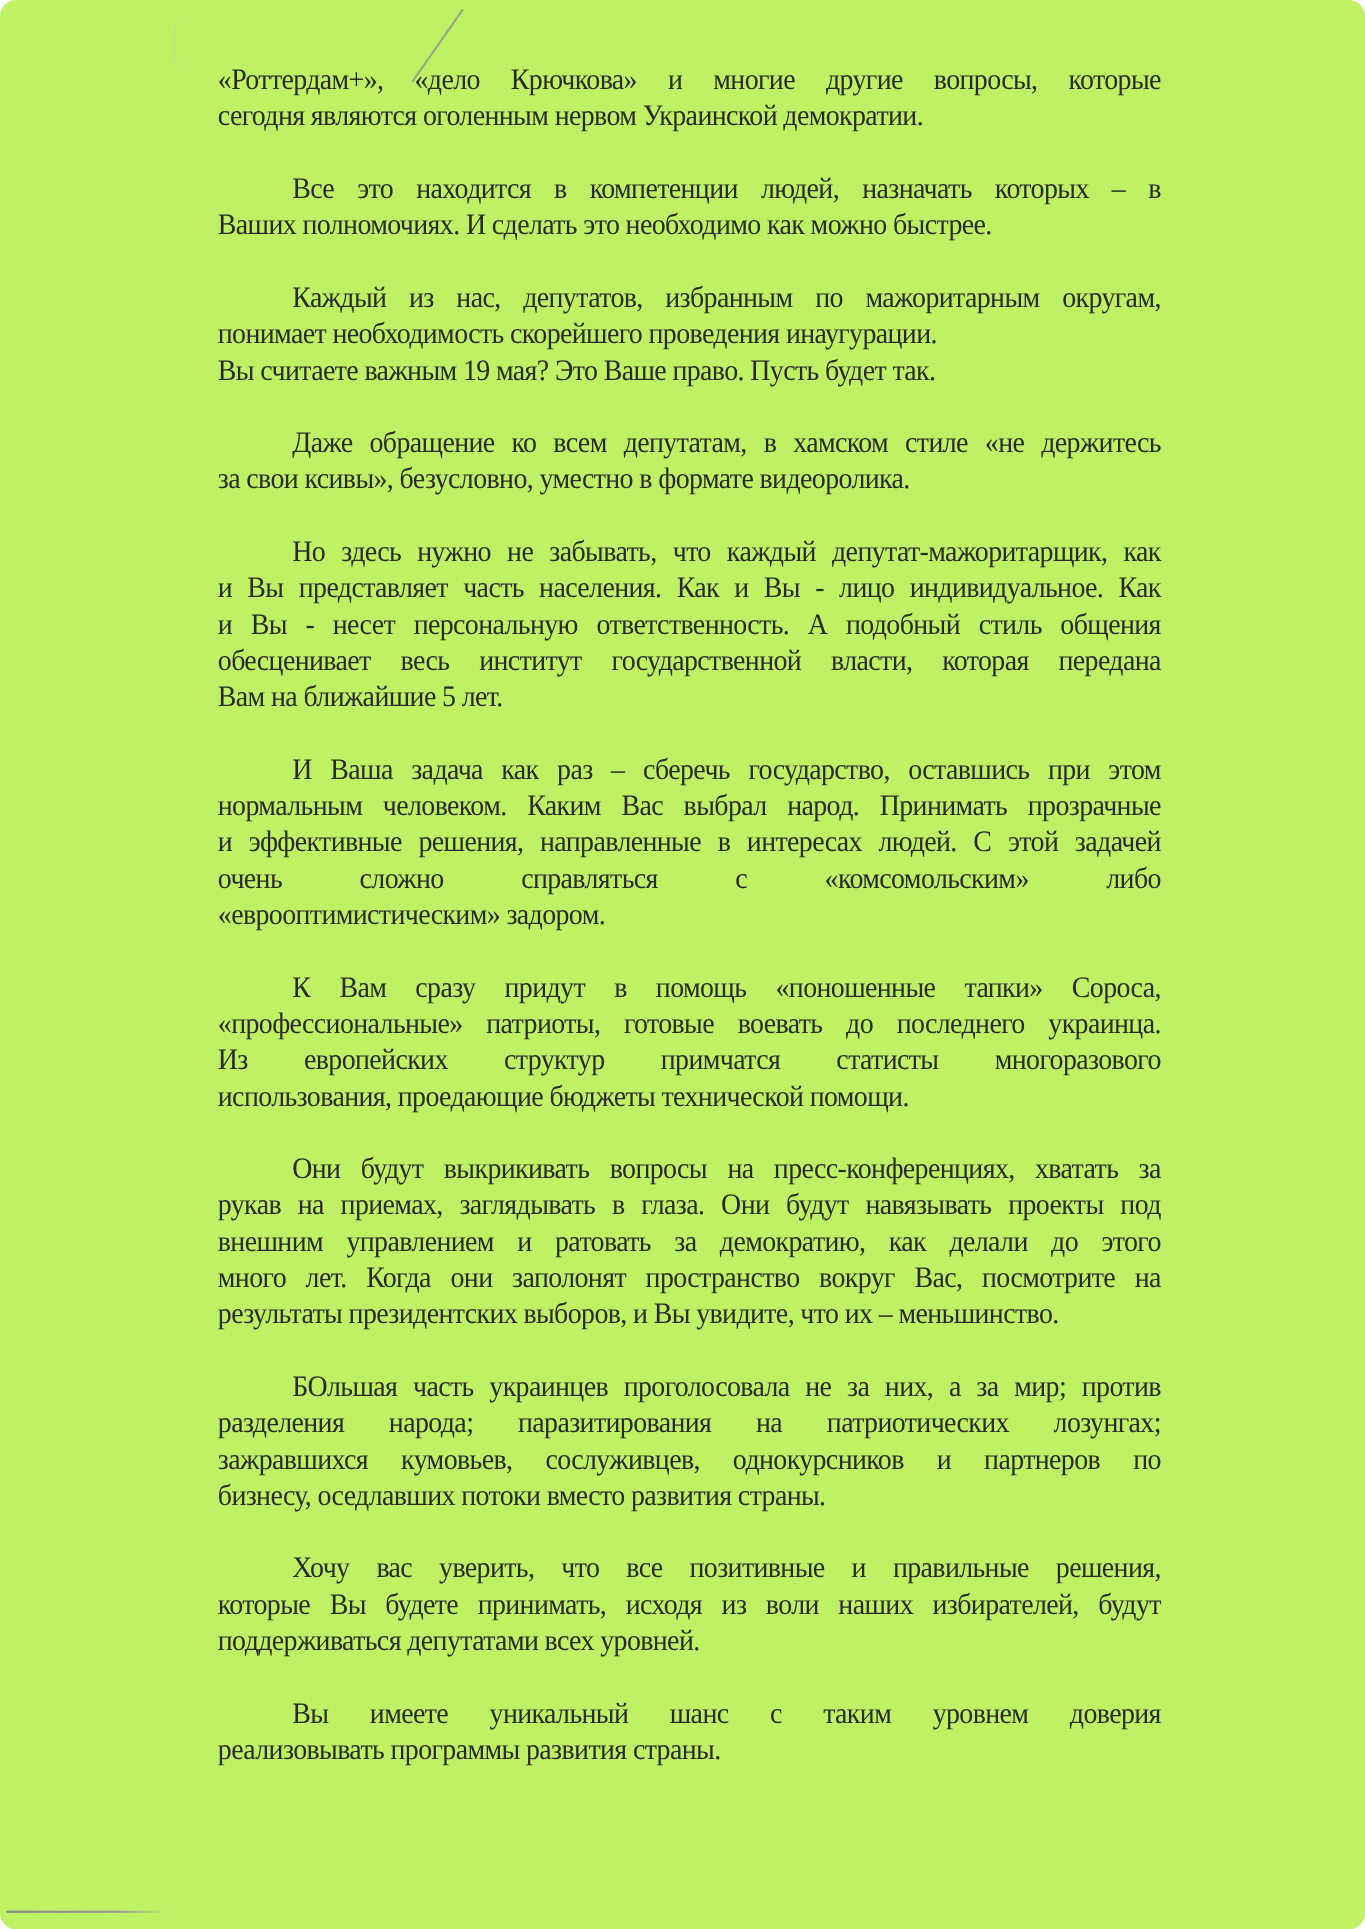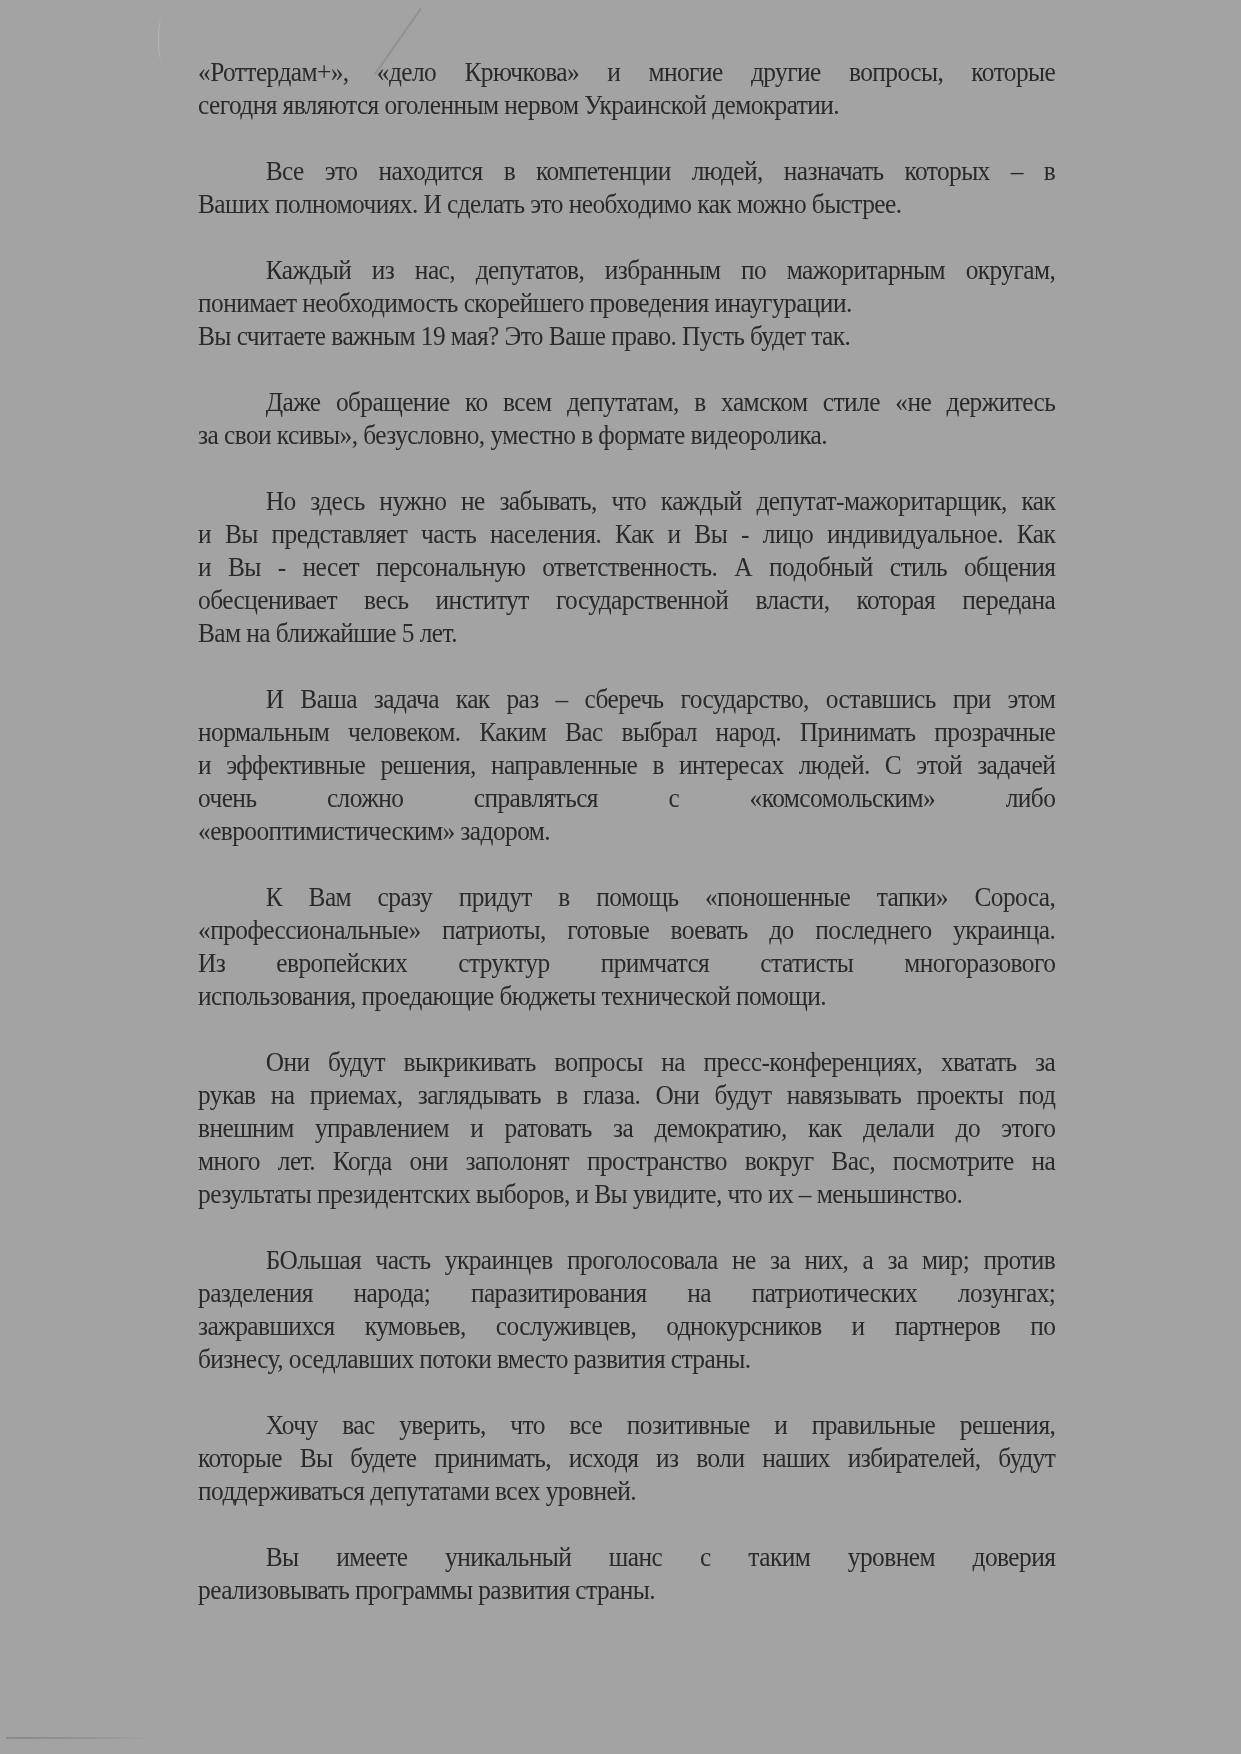--- a/index.html
+++ b/index.html
@@ -12,21 +12,22 @@
       height: 1754px;
       position: relative;
       overflow: hidden;
       background: #fdfdfd;
     }
     .page {
       position: absolute;
       left: 0; top: 0;
       width: 1241px;
       height: 1754px;
-      background: #a3a3a3;
+      background: #bef264;
+      border-radius: 15px;
     }
     .scan-mark-slash {
       position: absolute;
       left: 420px;
       top: 8px;
       width: 2px;
       height: 80px;
       background: #8a8a8a;
       transform: rotate(35deg);
       transform-origin: top left;

